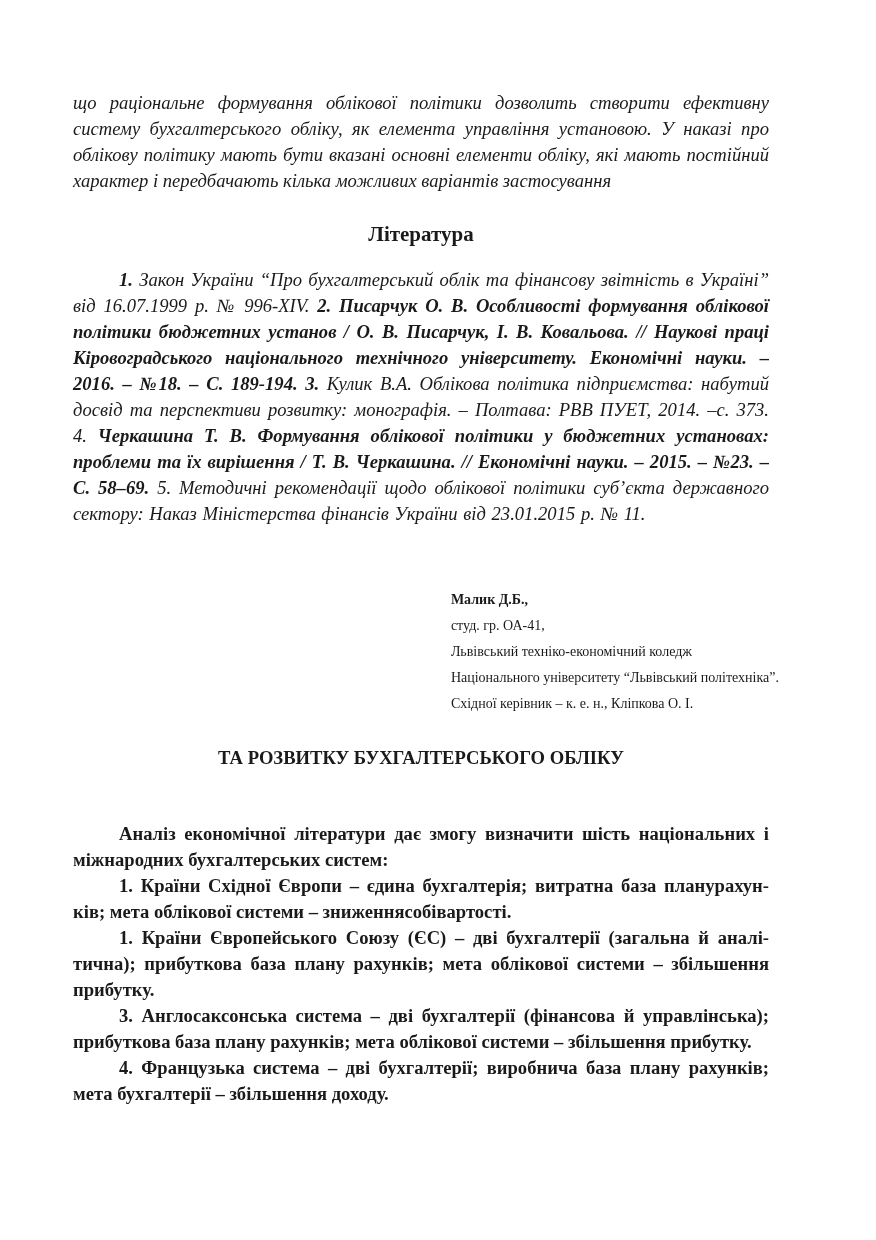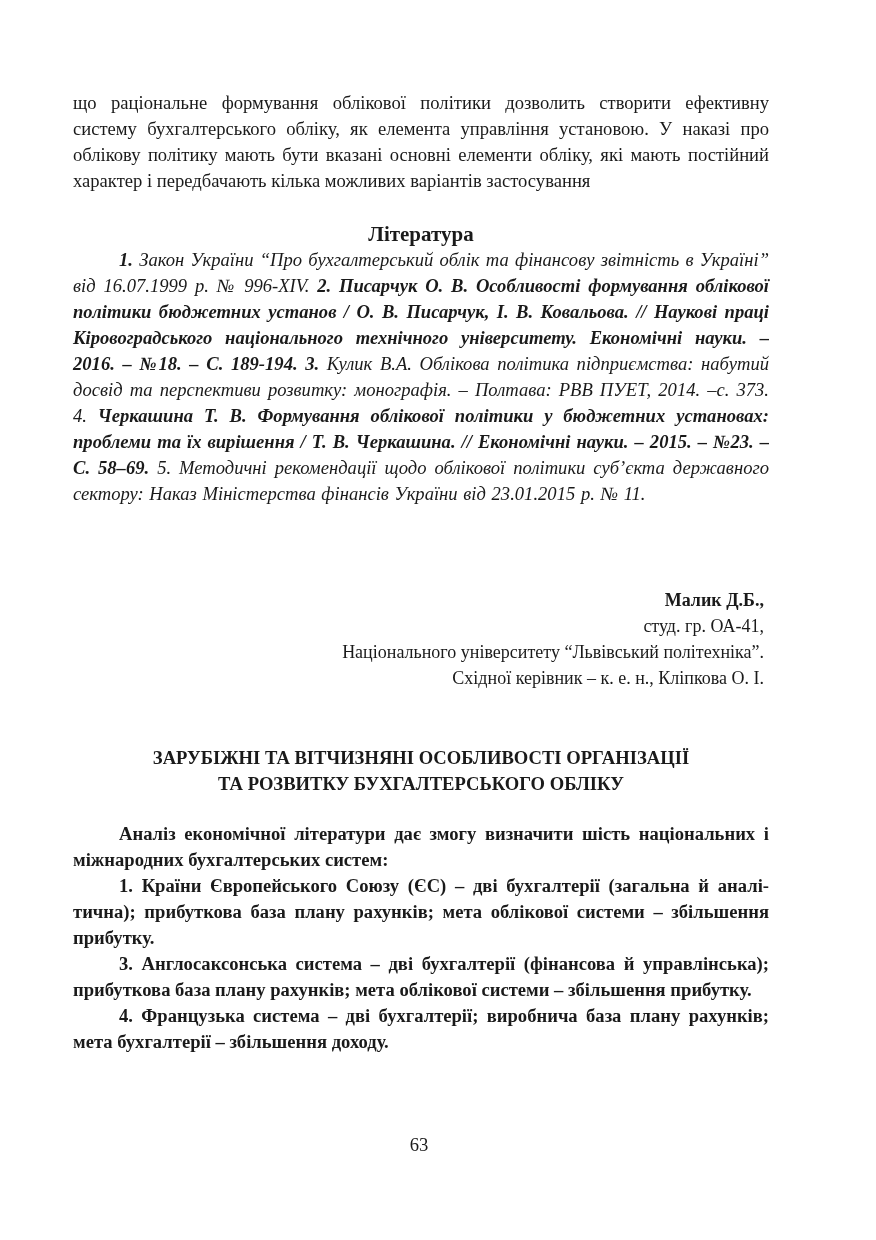--- a/index.html
+++ b/index.html
@@ -3,29 +3,29 @@
 <meta charset="utf-8">
 <style>
   html, body { margin: 0; padding: 0; background: #ffffff; }
   body { width: 876px; height: 1240px; position: relative; overflow: hidden;
          font-family: "Liberation Serif", "DejaVu Serif", serif; color: #1a1a1a; }
   .page { position: absolute; left: 0; top: 0; width: 876px; height: 1240px; background: #fff; }
   .col { position: absolute; left: 73px; width: 696px; }
   p { margin: 0; font-size: 18.6px; line-height: 26px; text-align: justify; }
   .just-last { text-align-last: left; }
   .indent { text-indent: 46px; }
-  #intro { top: 90px; }
+  #intro { top: 90px; font-style: italic; }
   #lit-heading { position: absolute; top: 221px; left: 73px; width: 696px; text-align: center;
                  font-size: 21px; line-height: 26px; font-weight: bold; }
   #refs { top: 247px; font-style: italic; }
-  #refs p { word-spacing: 1px; }
+  #refs p { word-spacing: 1px; margin-top: 20px; }
   .b { font-weight: bold; }
   .bi { font-weight: bold; font-style: italic; }
-  #author { position: absolute; top: 587px; right: 112px; text-align: right;
-            font-family: "Liberation Serif", serif; font-size: 18px; line-height: 26px; }
+  #author { position: absolute; top: 587px; right: 97px; 
+            font-family: "Liberation Serif", serif; font-size: 14px; line-height: 26px; }
   #author div { white-space: nowrap; }
   #author .name { font-weight: bold; }
   #title { position: absolute; top: 745px; left: 73px; width: 696px; text-align: center;
            font-weight: bold; font-size: 18.6px; line-height: 26px; }
   #body { top: 821px; font-weight: bold; }
   #page-number { position: absolute; top: 1132px; left: 0; width: 838px; text-align: center;
                  font-size: 18.6px; line-height: 26px; }
 </style>
 </head>
 <body>
@@ -38,31 +38,31 @@
 
   <div id="lit-heading">Література</div>
 
   <div class="col" id="refs">
     <p class="indent just-last"><span class="bi">1.</span><span> Закон України “Про бухгалтерський облік та фінансову звітність в Україні” від 16.07.1999 р. № 996-XIV. </span><span class="b">2.</span><span class="b"> Писарчук О. В. Особливості формування облікової політики бюджетних установ / О. В. Писарчук, І. В. Ковальова. // Наукові праці Кіровоградського національного технічного університету. Економічні науки. – 2016. – №18. – С. 189-194. </span><span class="b">3.</span><span> Кулик В.А.  Облікова політика підприємства: набутий досвід та перспективи розвитку: монографія. – Полтава: РВВ ПУЕТ, 2014. –с. 373. </span><span>4.</span><span class="b"> Черкашина Т. В. Формування облікової політики у бюджетних установах: проблеми та їх вирішення / Т. В. Черкашина. // Економічні науки. – 2015. – №23. – С. 58–69. </span><span>5.</span><span> Методичні рекомендації щодо облікової політики суб’єкта державного сектору: Наказ Міністерства фінансів України від 23.01.2015 р. № 11.</span></p>
   </div>
 
   <div id="author">
     <div class="name">Малик Д.Б.,</div>
     <div>студ. гр. ОА-41,</div>
+    <div>Львівський техніко-економічний коледж</div>
     <div>Національного університету “Львівський політехніка”.</div>
     <div>Східної керівник – к. е. н., Кліпкова О. І.</div>
   </div>
 
   <div id="title">
-    <div>ЗАРУБІЖНІ ТА ВІТЧИЗНЯНІ ОСОБЛИВОСТІ ОРГАНІЗАЦІЇ</div>
     <div>ТА РОЗВИТКУ БУХГАЛТЕРСЬКОГО ОБЛІКУ</div>
   </div>
 
   <div class="col" id="body">
     <p class="indent just-last">Аналіз економічної літератури дає змогу визначити шість національних і міжнародних бухгалтерських систем:</p>
+    <p class="indent just-last">1. Країни Східної Європи – єдина бухгалтерія; витратна база планурахун-ків; мета облікової системи –  зниженнясобівартості.</p>
     <p class="indent just-last">1. Країни Європейського Союзу (ЄС) – дві бухгалтерії (загальна й аналі-тична); прибуткова база плану рахунків; мета облікової системи – збільшення прибутку.</p>
     <p class="indent just-last">3. Англосаксонська система – дві бухгалтерії (фінансова й управлінська); прибуткова база плану рахунків; мета облікової системи – збільшення прибутку.</p>
     <p class="indent just-last">4. Французька система – дві бухгалтерії; виробнича база плану рахунків; мета бухгалтерії –  збільшення доходу.</p>
   </div>
 
-  <div id="page-number">63</div>
 
 </div>
 
 </body></html>

